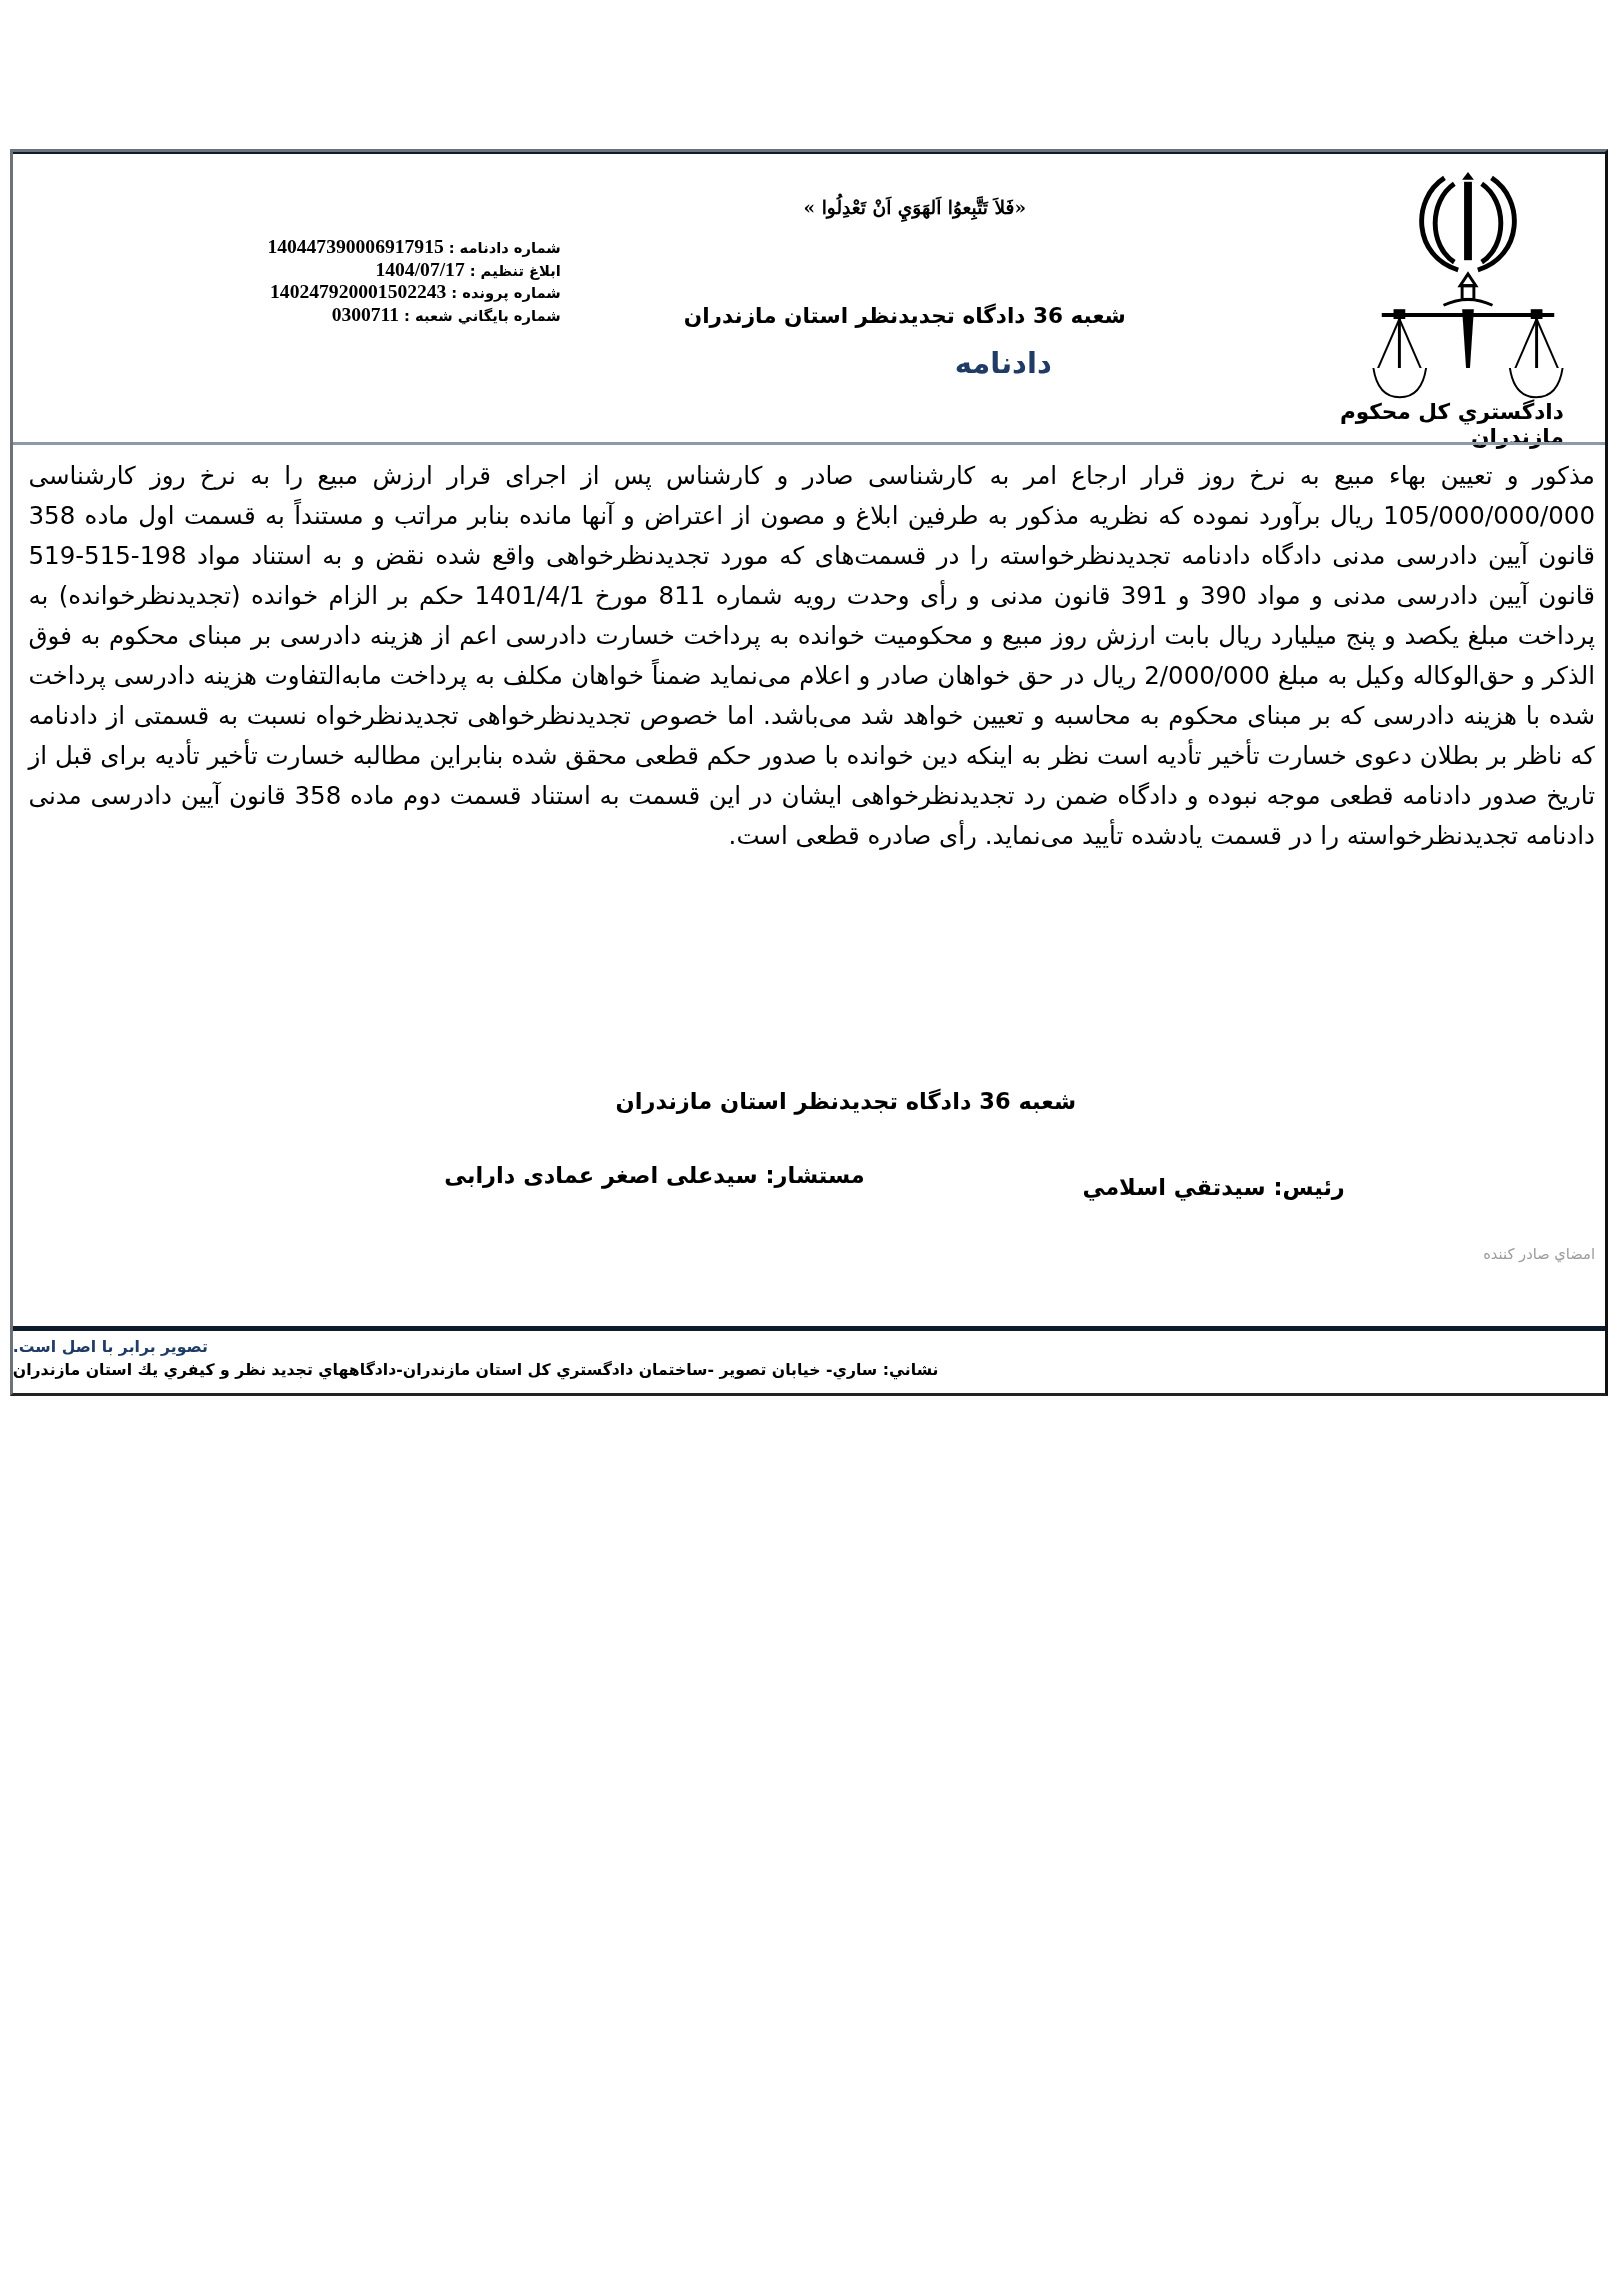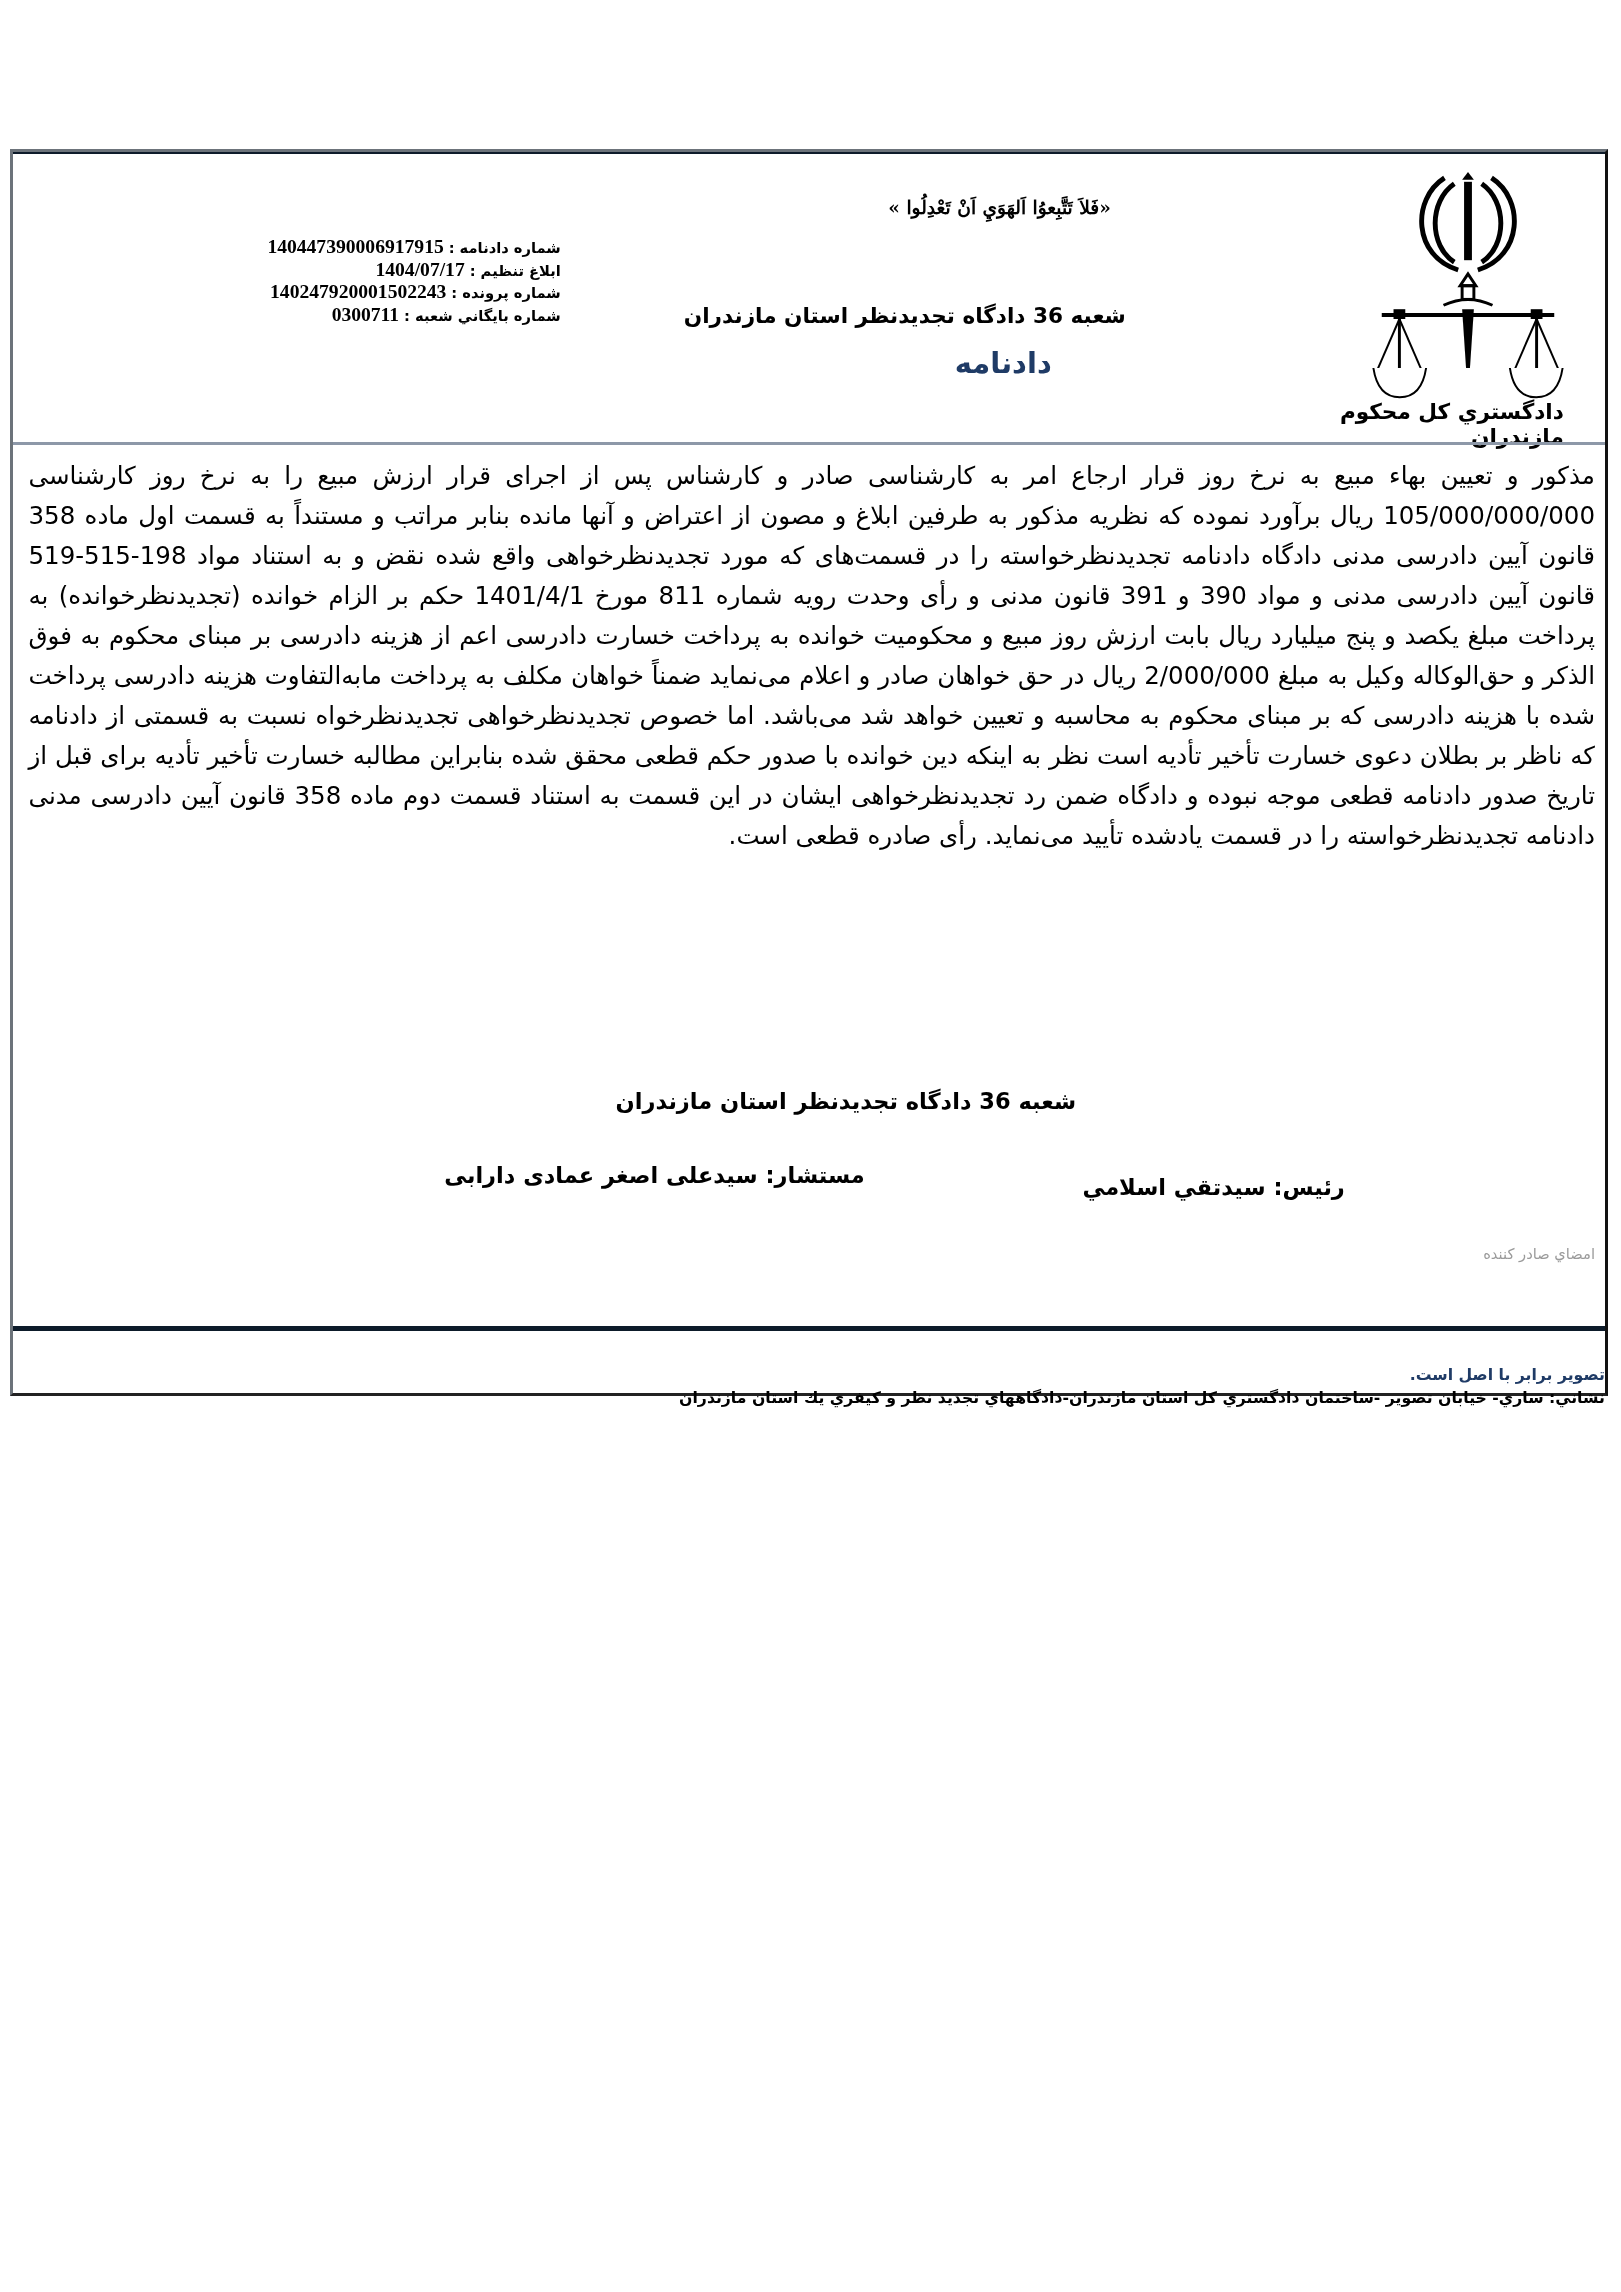--- a/index.html
+++ b/index.html
@@ -13,21 +13,21 @@
   .frame-inner-top { position:absolute; left:0; right:0; top:0; height:2px; background:#0d1b2a; }
   .header { position:absolute; left:0; right:0; top:0; height:290px; }
   .header-rule { position:absolute; left:0; right:0; top:290px; height:2.9px; background:#8d98a8; }
   .emblem { position:absolute; right:29px; top:19.6px; width:216px; height:196px; }
   .org-name {
     position:absolute; right:41px; top:247px; width:294px; text-align:right;
     font-family:"DejaVu Sans", sans-serif; font-weight:bold; font-size:21.6px; color:#000;
     direction: rtl;
   }
   .verse {
-    position:absolute; left:706px; top:45px; width:392px; text-align:right;
+    position:absolute; left:706px; top:45px; width:392px; text-align:center;
     font-family:"DejaVu Serif", serif; font-weight:bold; font-size:18.6px; color:#000; direction: rtl;
   }
   .branch-title {
     position:absolute; left:647px; top:151px; width:490px; text-align:center;
     font-family:"DejaVu Sans", sans-serif; font-weight:bold; font-size:21.6px; color:#000; direction: rtl;
   }
   .doc-type {
     position:absolute; left:745px; top:194px; width:294px; text-align:right;
     font-family:"DejaVu Sans", sans-serif; font-weight:bold; font-size:29px; color:#1f3b66; direction: rtl;
   }
@@ -47,21 +47,21 @@
   }
   .judges { position:absolute; left:0; right:0; top:1010px; height:39px; direction: rtl;
     font-family:"DejaVu Sans", sans-serif; font-weight:bold; font-size:22.5px; color:#000; }
   .judge-head { position:absolute; right:260px; top:12px; white-space:nowrap; }
   .judge-counsel { position:absolute; right:740px; top:0; white-space:nowrap; }
   .signer-note {
     position:absolute; right:9.8px; top:1093px; direction: rtl;
     font-family:"DejaVu Sans", sans-serif; font-size:14.7px; color:#9a9a9a;
   }
   .footer-rule { position:absolute; left:0; right:0; top:1174px; height:4.9px; background:#0d1b2a; }
-  .footer { position:absolute; left:0; right:0; top:1212px; height:55px; direction: rtl; text-align:right; }
+  .footer { position:absolute; left:0; right:0; top:1184px; height:55px; direction: rtl; text-align:left; }
   .certified { font-family:"DejaVu Sans", sans-serif; font-weight:bold; font-size:15.7px; color:#1f3b66; line-height:21.6px; }
   .address { font-family:"DejaVu Sans", sans-serif; font-weight:bold; font-size:15.7px; color:#000; line-height:23.5px; }
 </style>
 </head>
 <body>
 
 <div class="frame">
   <div class="frame-inner-top"></div>
 
   <div class="header">

